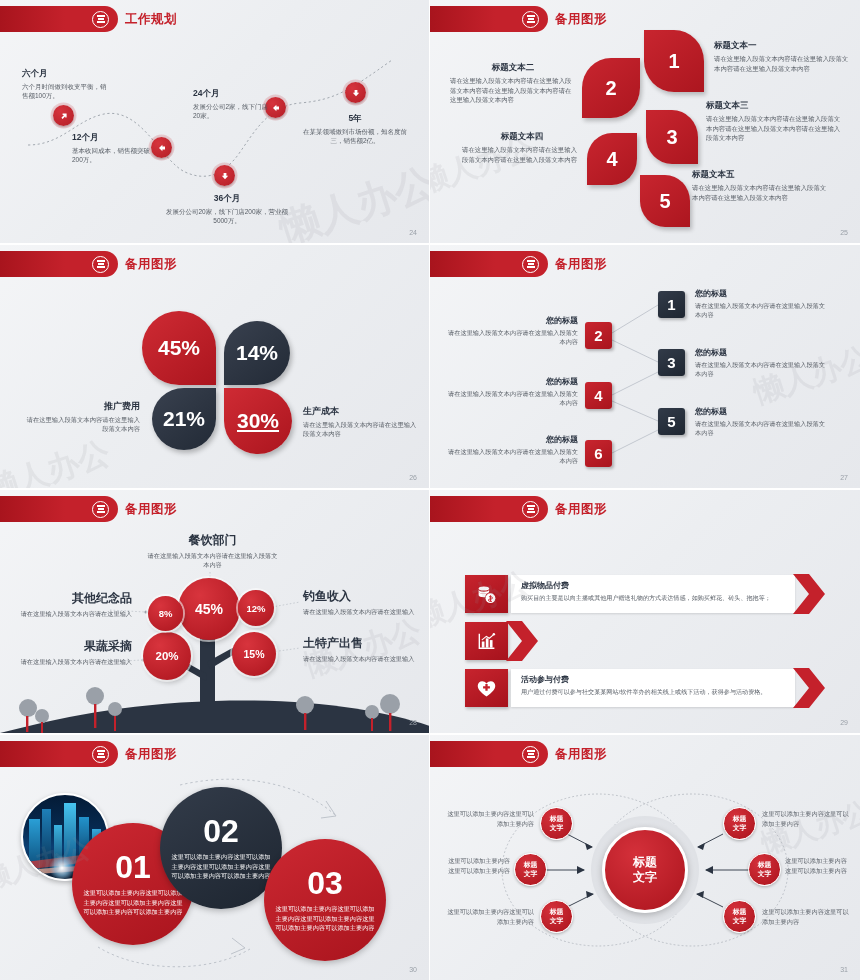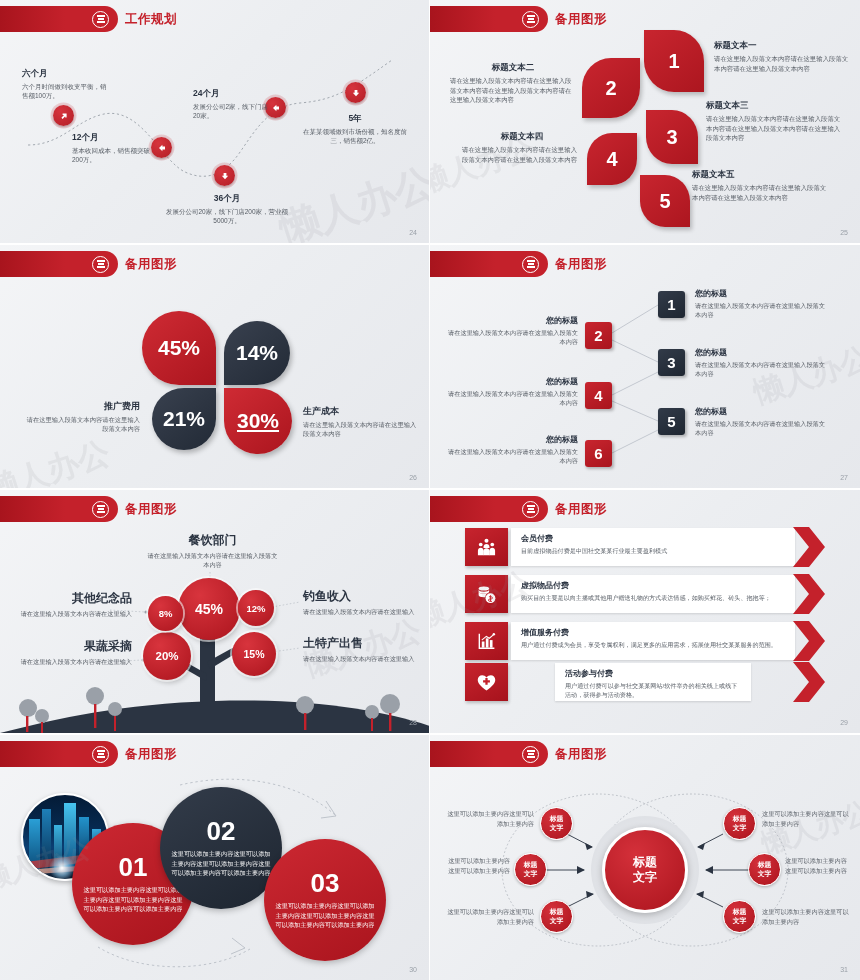--- a/index.html
+++ b/index.html
@@ -86,21 +86,21 @@
   .arow .bd { flex:1; background:#fff; box-shadow:0 1px 2px rgba(0,0,0,.13); padding:5px 8px 0 10px; margin-left:3px; }
   .arow .bd .t { font-size:8px; font-weight:bold; color:#2b3442; margin-bottom:2px; }
   .arow .bd .d { font-size:6.1px; color:#5a6068; line-height:1.55; }
   .arow .ar { width:30px; position:relative; }
   .arow .ar svg { position:absolute; left:-2px; top:-1px; }
 
   
   .bc { position:absolute; border-radius:50%; display:flex; flex-direction:column;
         align-items:center; justify-content:center; color:#fff; text-align:center;
         box-shadow:0 2px 6px rgba(0,0,0,.25); }
-  .bc .n { font-size:26px; font-weight:bold; line-height:1; }
+  .bc .n { font-size:32px; font-weight:bold; line-height:1; }
   .bc .d { font-size:6.2px; line-height:1.55; margin-top:5px; width:84%; }
 
   
   .rnode { position:absolute; width:33px; height:33px; border-radius:50%;
            background:radial-gradient(circle at 35% 28%,#d4303a,#ab141d);
            border:1.5px solid #fff; box-shadow:0 1px 3px rgba(0,0,0,.28);
            display:flex; flex-direction:column; align-items:center; justify-content:center;
            color:#fff; font-size:6.8px; font-weight:bold; line-height:1.18; }
   .rtxt { position:absolute; width:92px; font-size:6.2px; color:#5a6068; line-height:1.55; }
   .rtxt.rt { text-align:right; }
@@ -425,42 +425,20 @@
     <div class="hdr-bar">
       <div class="hdr-badge">
             <i></i>
             <i class="mid"></i>
             <i></i>
           </div>
     </div>
     <div class="hdr-title">备用图形</div>
   </div>
 
-  <div class="arow" style="top:38px;">
-    <div class="ic">
-      <svg width="21" height="21" viewBox="0 0 24 24" fill="#fff">
-            <circle cx="12" cy="4.2" r="2.3"></circle>
-            <path d="M8.6 11.5c0-2 1.5-3.4 3.4-3.4s3.4 1.4 3.4 3.4v1.2H8.6z"></path>
-            <circle cx="5.4" cy="8.6" r="2.1"></circle>
-            <path d="M2.2 15.6c0-1.9 1.4-3.2 3.2-3.2s3.2 1.3 3.2 3.2v5.2H2.2z"></path>
-            <circle cx="18.6" cy="8.6" r="2.1"></circle>
-            <path d="M15.4 15.6c0-1.9 1.4-3.2 3.2-3.2s3.2 1.3 3.2 3.2v5.2h-6.4z"></path>
-            <path d="M8.3 16.4c0-2 1.6-3.5 3.7-3.5s3.7 1.5 3.7 3.5v4.4H8.3z"></path>
-          </svg>
-    </div>
-    <div class="bd">
-      <div class="t">会员付费</div>
-      <div class="d">目前虚拟物品付费是中国社交某某行业最主要盈利模式</div>
-        </div>
-    <div class="ar">
-      <svg width="34" height="40" viewBox="0 0 34 40">
-            <path d="M0,0 L16,20 L0,40 L16,40 L32,20 L16,0 Z" fill="#C4212B"></path>
-          </svg>
-        </div>
-  </div>
 
   <div class="arow" style="top:85px;">
     <div class="ic">
       <svg width="21" height="21" viewBox="0 0 24 24" fill="#fff">
             <ellipse cx="9" cy="5.2" rx="6" ry="2.3"></ellipse>
             <path d="M3 6.6v2.2c0 1.3 2.7 2.3 6 2.3s6-1 6-2.3V6.6c0 1.3-2.7 2.3-6 2.3S3 7.9 3 6.6z"></path>
             <path d="M3 10.6v2.2c0 1.3 2.7 2.3 6 2.3 .5 0 1-.02 1.5-.07A6.2 6.2 0 0 1 13 10.4c-1.1.5-2.6.8-4 .8-3.3 0-6-1-6-2.3z"></path>
             <circle cx="16.5" cy="16.2" r="5.6"></circle>
             <path d="M16.5 12.8v6.8M14.8 14.6h2.6a1.3 1.3 0 0 1 0 2.6h-1.8a1.3 1.3 0 0 0 0 2.6h2.7" stroke="#C4212B" stroke-width="1.1" fill="none"></path>
           </svg>
@@ -480,32 +458,28 @@
     <div class="ic">
       <svg width="21" height="21" viewBox="0 0 24 24" fill="#fff">
             <path d="M3 3v17.5h18v-1.6H4.6V3z"></path>
             <rect x="6.6" y="12" width="3.1" height="7"></rect>
             <rect x="11.2" y="8.4" width="3.1" height="10.6"></rect>
             <rect x="15.8" y="10.4" width="3.1" height="8.6"></rect>
             <path d="M6.6 10.4 L11.8 6.2 L15.3 8.3 L20.4 3.8" stroke="#fff" stroke-width="1.2" fill="none"></path>
             <circle cx="20.4" cy="3.8" r="1.4"></circle>
           </svg>
     </div>
-    <div class="bd">
-      <div class="t">增值服务付费</div>
-      <div class="d">用户通过付费成为会员，享受专属权利，满足更多的应用需求，拓展使用社交某某服务的范围。</div>
-        </div>
     <div class="ar">
       <svg width="34" height="40" viewBox="0 0 34 40">
             <path d="M0,0 L16,20 L0,40 L16,40 L32,20 L16,0 Z" fill="#C4212B"></path>
           </svg>
         </div>
   </div>
 
-  <div class="arow" style="top:173px;gap:44px;">
+  <div class="arow" style="top:179px;">
     <div class="ic">
       <svg width="21" height="21" viewBox="0 0 24 24" fill="#fff">
             <path d="M12 21.2 C5 16 2 12.6 2 8.8 2 5.8 4.3 3.6 7.1 3.6c1.9 0 3.6 1 4.9 2.6 1.3-1.6 3-2.6 4.9-2.6C19.7 3.6 22 5.8 22 8.8c0 3.8-3 7.2-10 12.4z"></path>
             <path d="M10.7 6.9h2.6v2.6h2.6v2.6h-2.6v2.6h-2.6v-2.6H8.1V9.5h2.6z" fill="#C4212B"></path>
           </svg>
     </div>
     <div class="bd">
       <div class="t">活动参与付费</div>
       <div class="d">用户通过付费可以参与社交某某网站/软件举办的相关线上或线下活动，获得参与活动资格。</div>
         </div>

